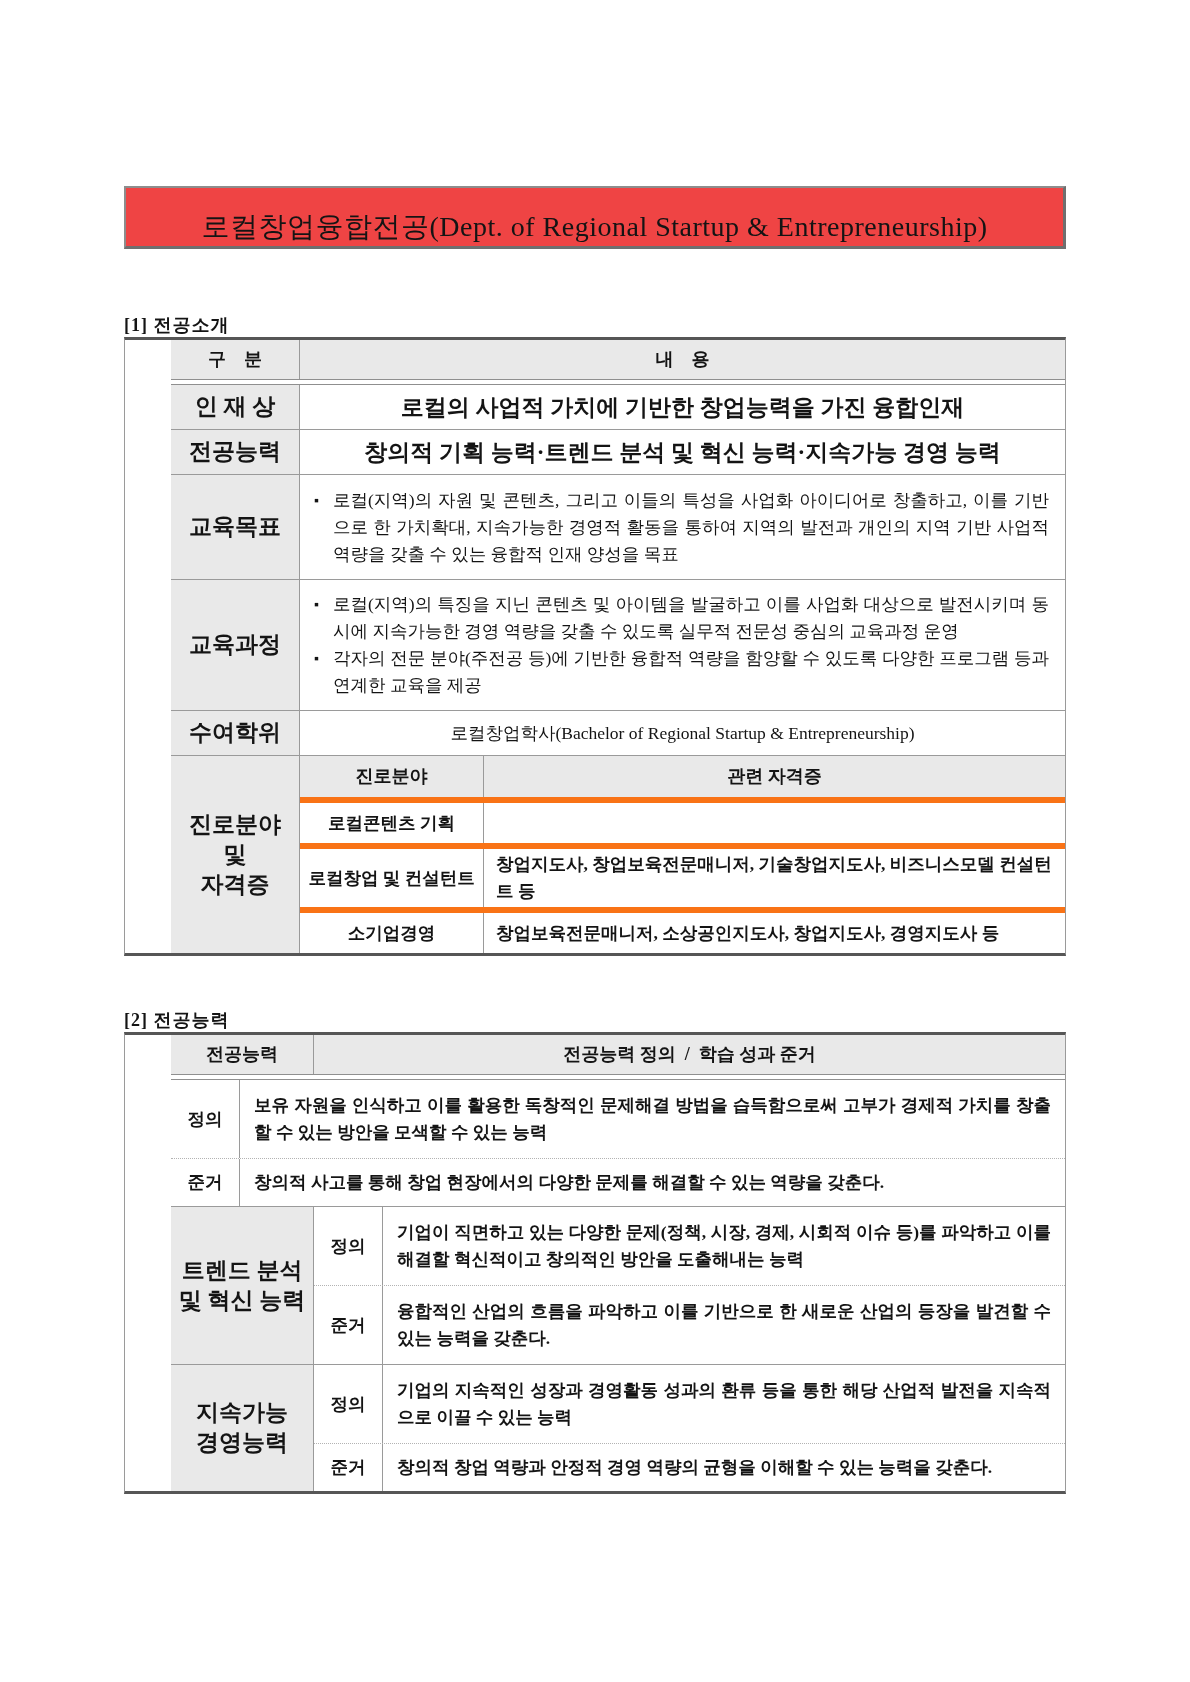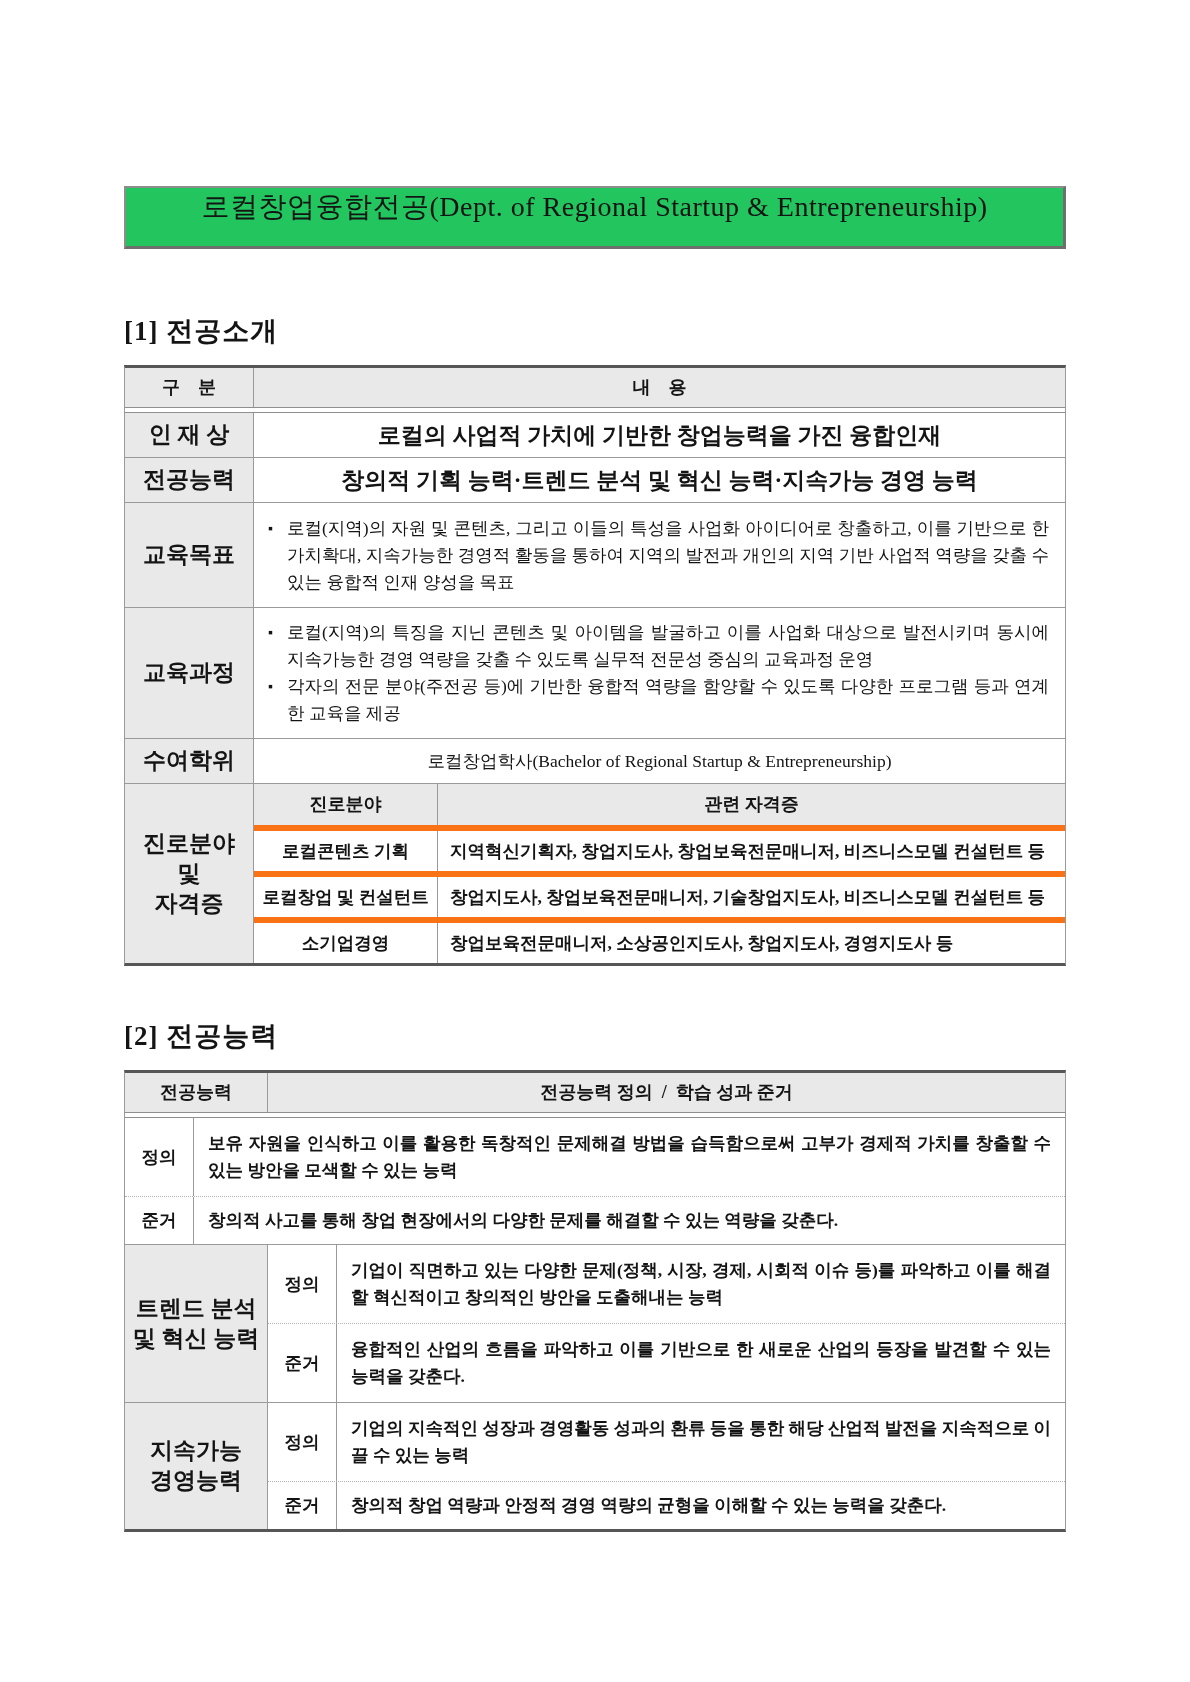--- a/index.html
+++ b/index.html
@@ -6,41 +6,40 @@
   body {
     width:1190px; height:1682px; position:relative;
     font-family:"Liberation Serif","DejaVu Serif",serif;
     color:#141414; -webkit-font-smoothing:antialiased;
   }
   .content { position:absolute; left:124px; top:0; width:942px; }
 
   
   .title-box {
     margin-top:186px; height:58px;
-    background:#22c55e;
+    background:#ef4444;
     border:2px solid #8d8d8d;
     border-right:3px solid #6f6f6f;
     border-bottom:3px solid #6f6f6f;
-    display:flex; align-items:flex-start; justify-content:center;
+    display:flex; align-items:flex-end; justify-content:center;
     font-size:28px; letter-spacing:0.5px;
   }
 
   .section-heading {
-    margin-top:64px; font-size:27px; font-weight:bold; letter-spacing:1px;
+    margin-top:64px; font-size:18px; font-weight:bold; letter-spacing:1px;
   }
   .section-heading.second { margin-top:52px; }
 
   
   .tbl {
-    margin-top:16px;
     border-top:3px solid #565656;
     border-bottom:3px solid #565656;
     border-left:1px solid #9a9a9a;
     border-right:1px solid #9a9a9a;
-    font-size:17.5px; line-height:27px;
+    font-size:17.5px; line-height:27px;padding-left:46px;
   }
   .t-header {
     display:flex; background:#e9e9e9; min-height:31px;
     font-weight:bold; font-size:18px;
   }
   .dsep { height:4px; background:#ffffff;
     border-top:1px solid #8f8f8f; border-bottom:1px solid #8f8f8f; }
 
   .t-body > .t-row + .t-row { border-top:1px solid #9a9a9a; }
   .t-row { display:flex; }
@@ -150,21 +149,20 @@
         <div class="label-cell">진로분야
 및
 자격증</div>
         <div class="career-right">
           <div class="career-subheader">
             <div class="career-field">진로분야</div>
             <div class="career-certs">관련 자격증</div>
           </div>
           <div class="career-row">
             <div class="career-field">로컬콘텐츠 기획</div>
-            <div class="career-certs">지역혁신기획자, 창업지도사, 창업보육전문매니저, 비즈니스모델 컨설턴트 등</div>
           </div>
           <div class="career-row">
             <div class="career-field">로컬창업 및 컨설턴트</div>
             <div class="career-certs">창업지도사, 창업보육전문매니저, 기술창업지도사, 비즈니스모델 컨설턴트 등</div>
           </div>
           <div class="career-row">
             <div class="career-field">소기업경영</div>
             <div class="career-certs">창업보육전문매니저, 소상공인지도사, 창업지도사, 경영지도사 등</div>
           </div>
         </div>

